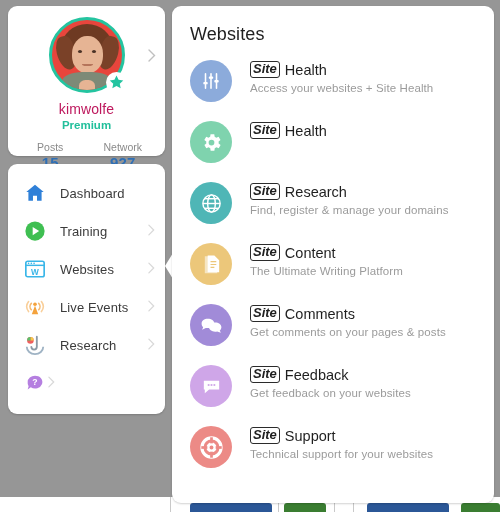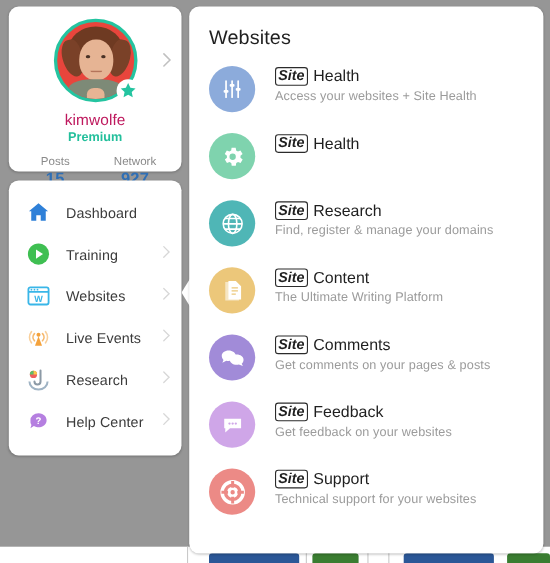--- a/index.html
+++ b/index.html
@@ -245,21 +245,20 @@
       </div>
 
 
       <div class="nav-item">
         <span class="nav-ico">
           <svg width="22" height="22" viewBox="0 0 24 24">
             <path d="M12 4a8 7 0 1 1-4.6 12.7L4 19l1-3.4A7 7 0 0 1 4 11a8 7 0 0 1 8-7z" fill="#b57fe0"></path>
             <text x="12" y="14.5" font-size="9.5" font-weight="bold" fill="#ffffff" text-anchor="middle" font-family="Liberation Sans, sans-serif">?</text>
           </svg>
         </span>
-        <span class="nav-label">Help Center</span>
         <span class="nav-chev">
           <svg width="7" height="12" viewBox="0 0 8 13">
               <path d="M1 1l5.5 5.5L1 12" fill="none" stroke="#c0c0c0" stroke-width="1.4" stroke-linecap="round"></path>
             </svg>
         </span>
       </div>
     </div>
   </div>
 
   <div class="notch"></div>

